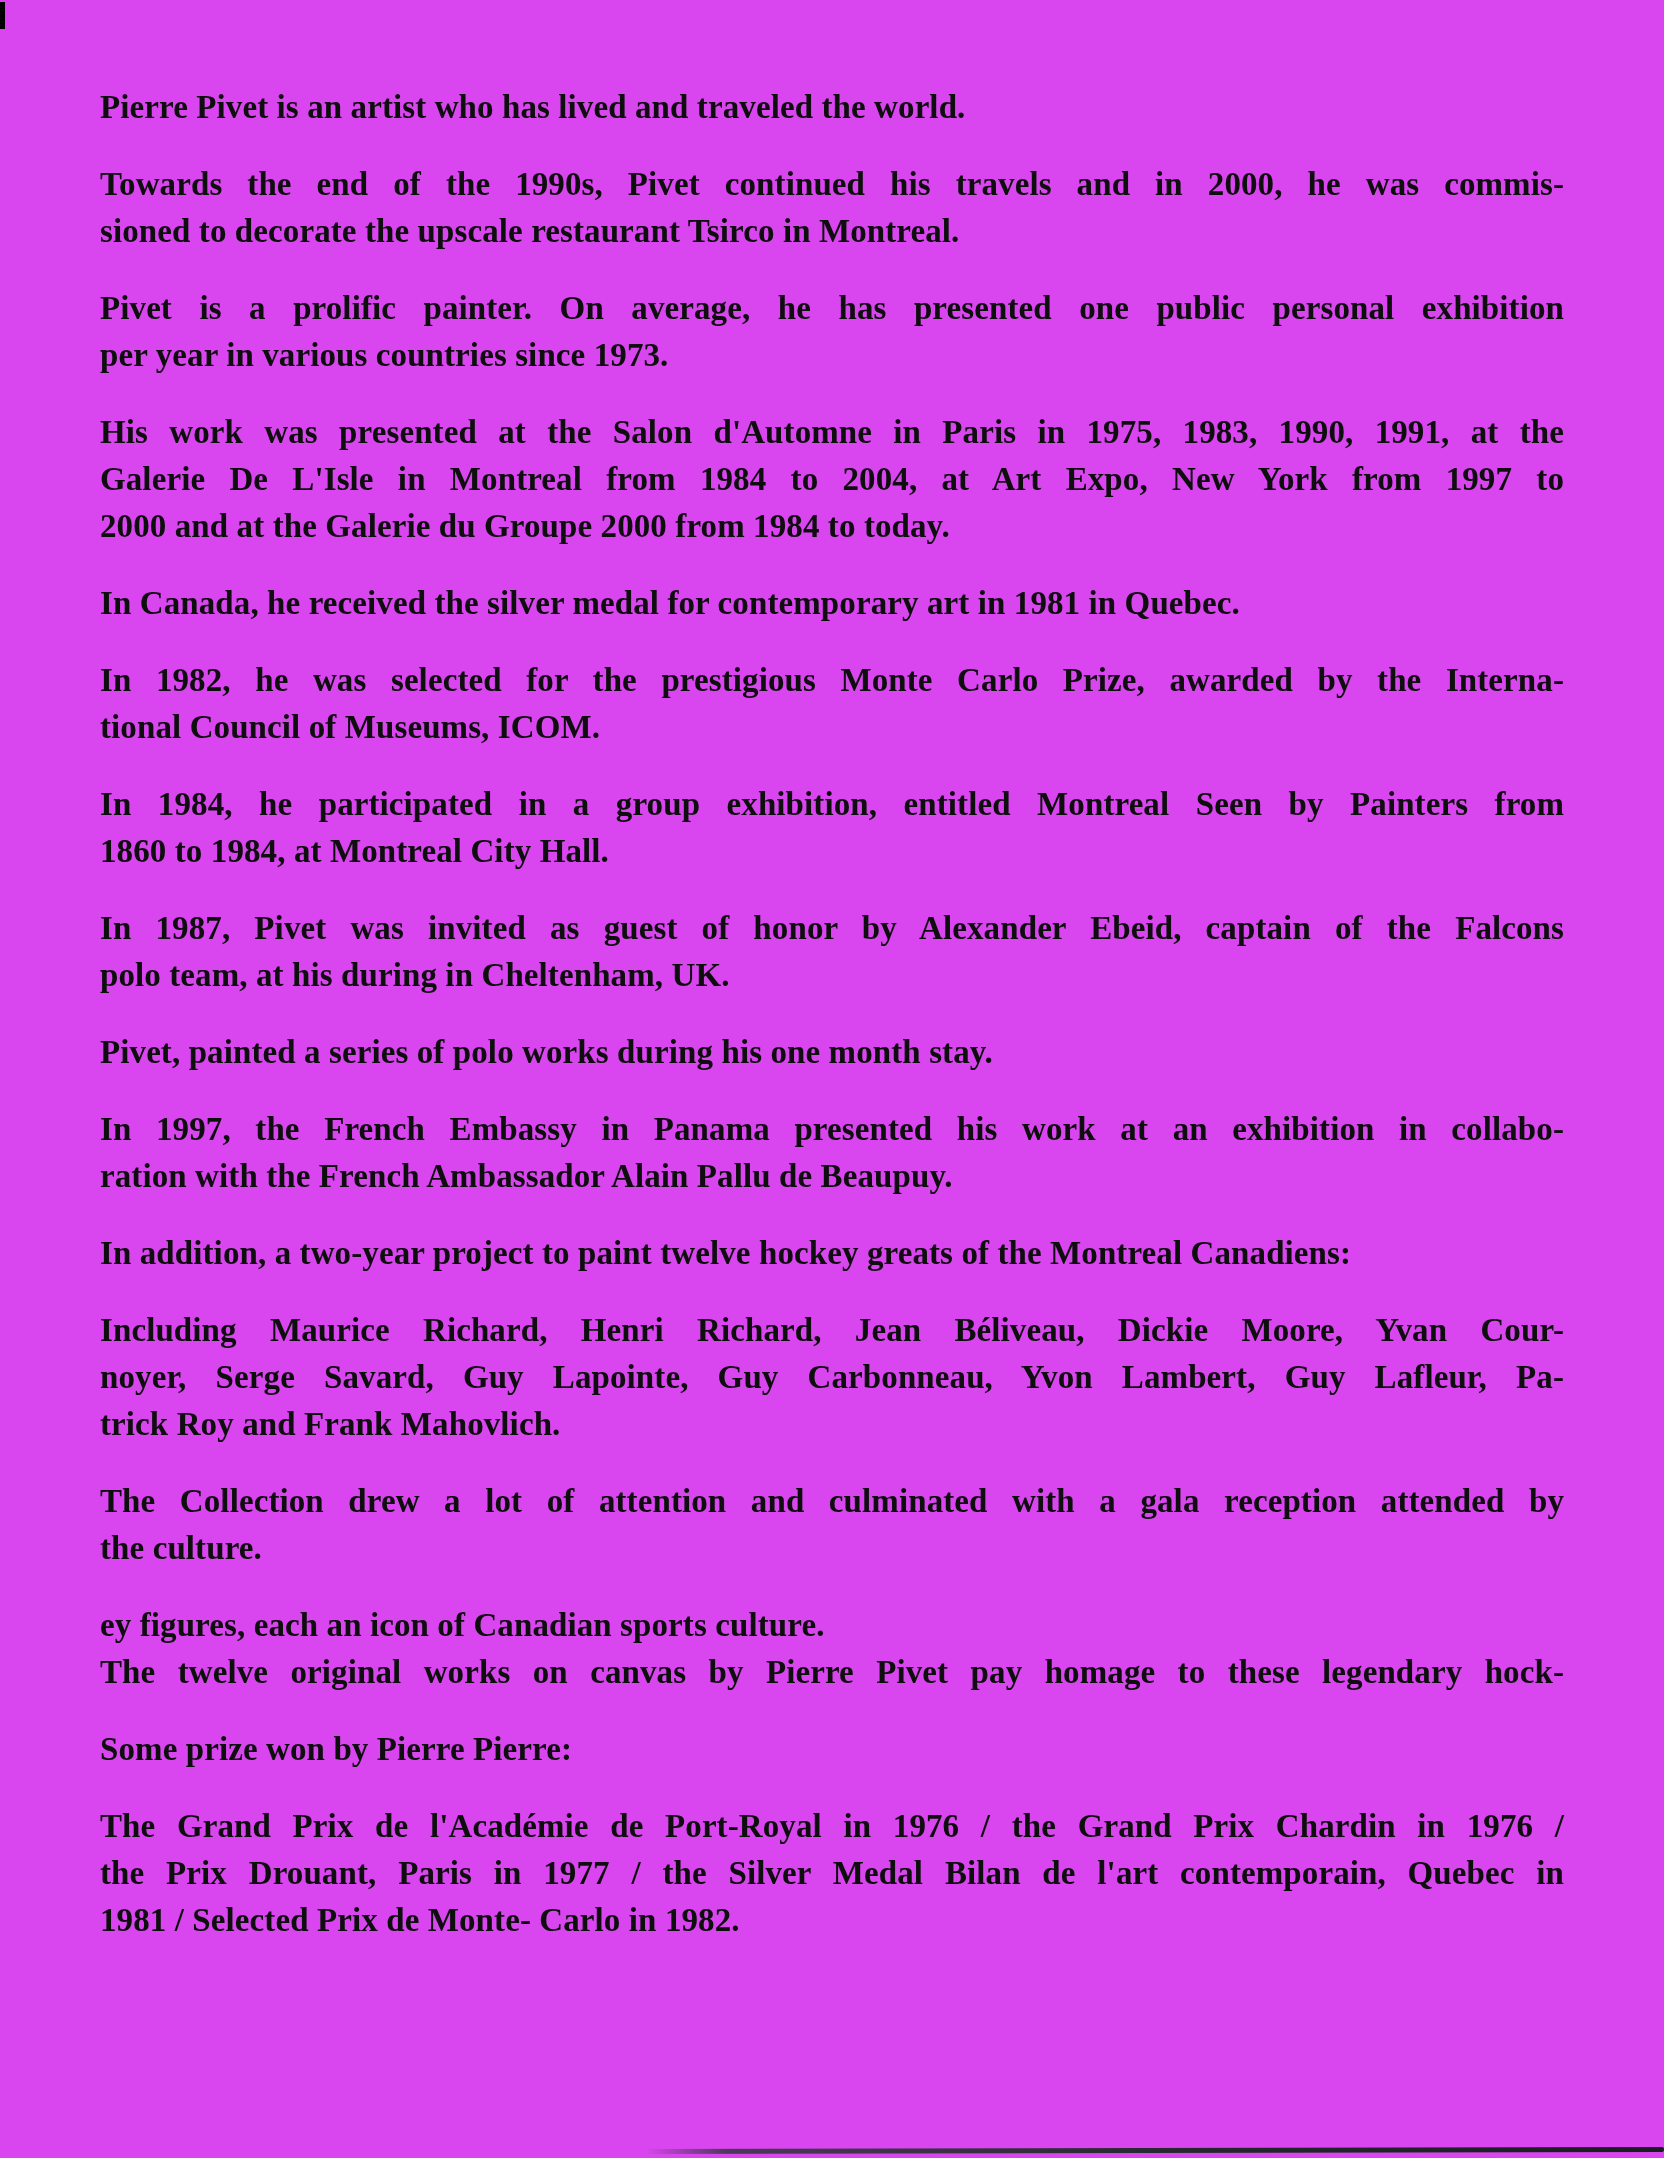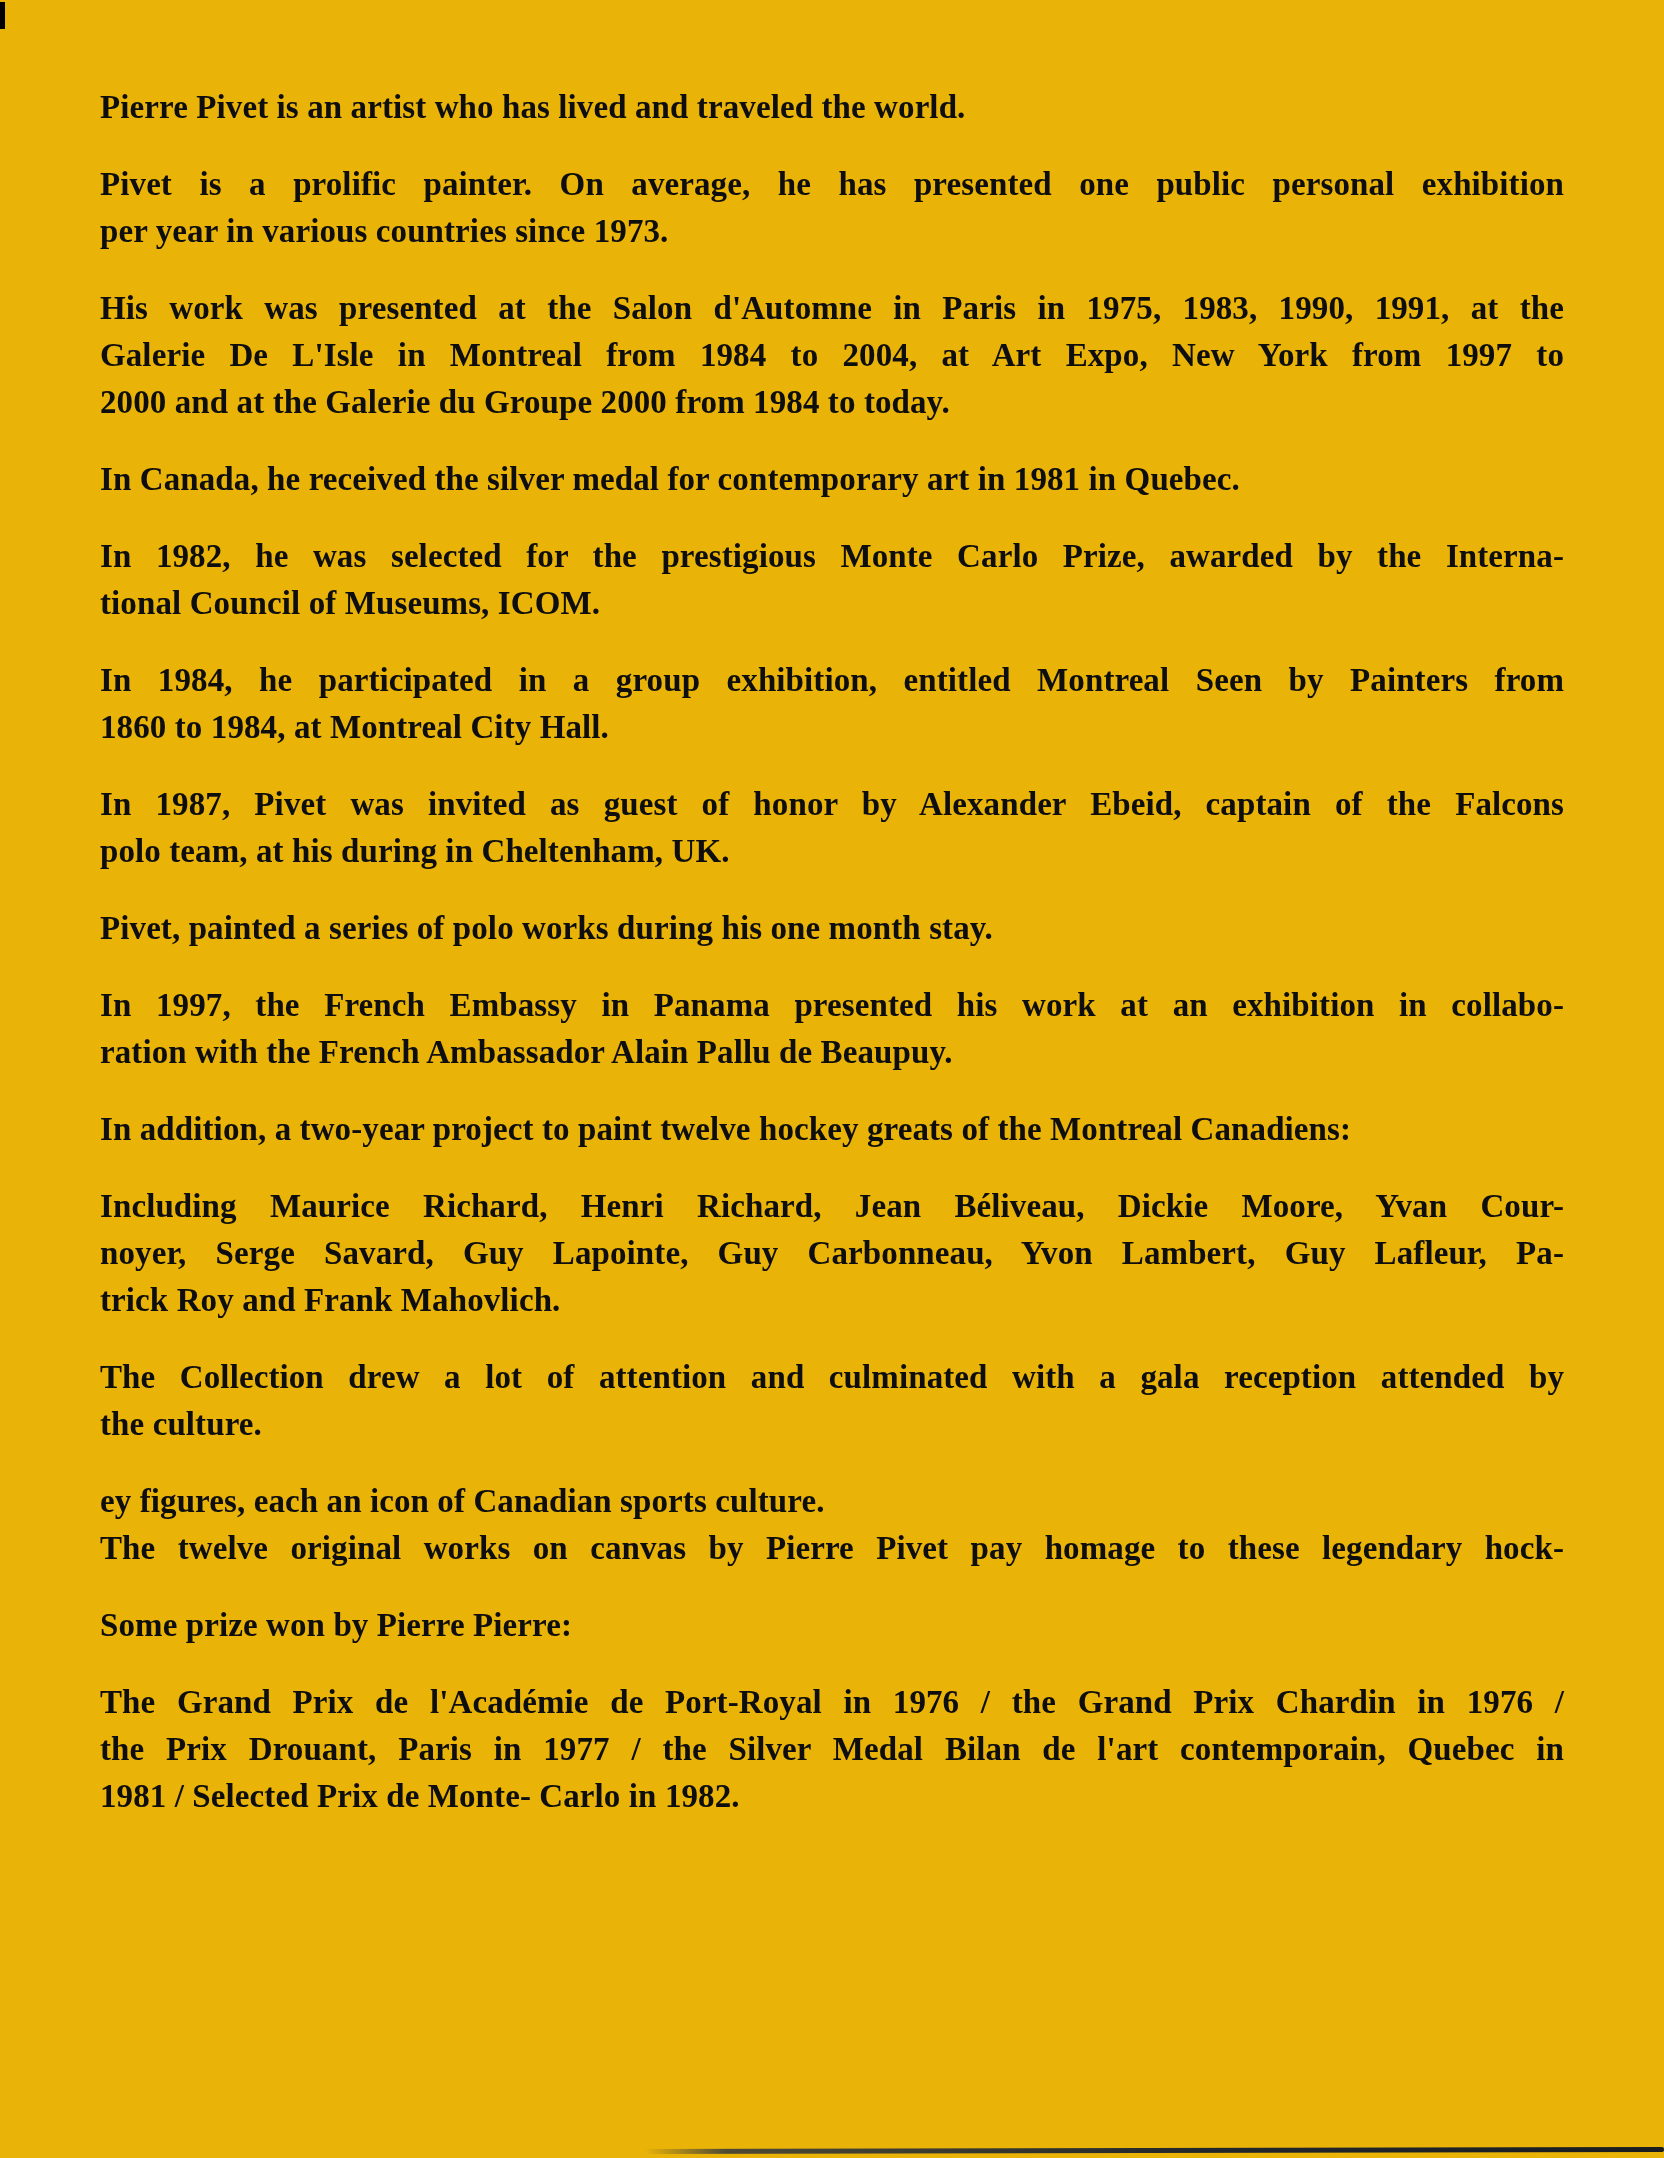--- a/index.html
+++ b/index.html
@@ -51,24 +51,28 @@
     top: 2148px;
     width: 1019px;
     height: 5px;
     transform: rotate(-0.12deg);
     border-radius: 2px;
   }
 </style>
 </head>
 <body>
 
-<div class="page" style="background: #eab308; color: rgb(14, 14, 14);">
+<div class="page" style="background: #d946ef; color: rgb(14, 14, 14);">
   <div class="content" id="paragraphs">
       <div class="para">
         <div class="line last">Pierre Pivet is an artist who has lived and traveled the world.</div>
+      </div>
+      <div class="para">
+        <div class="line">Towards the end of the 1990s, Pivet continued his travels and in 2000, he was commis-</div>
+        <div class="line last">sioned to decorate the upscale restaurant Tsirco in Montreal.</div>
       </div>
       <div class="para">
         <div class="line">Pivet is a prolific painter. On average, he has presented one public personal exhibition</div>
         <div class="line last">per year in various countries since 1973.</div>
       </div>
       <div class="para">
         <div class="line">His work was presented at the Salon d'Automne in Paris in 1975, 1983, 1990, 1991, at the</div>
         <div class="line">Galerie De L'Isle in Montreal from 1984 to 2004, at Art Expo, New York from 1997 to</div>
         <div class="line last">2000 and at the Galerie du Groupe 2000 from 1984 to today.</div>
       </div>

